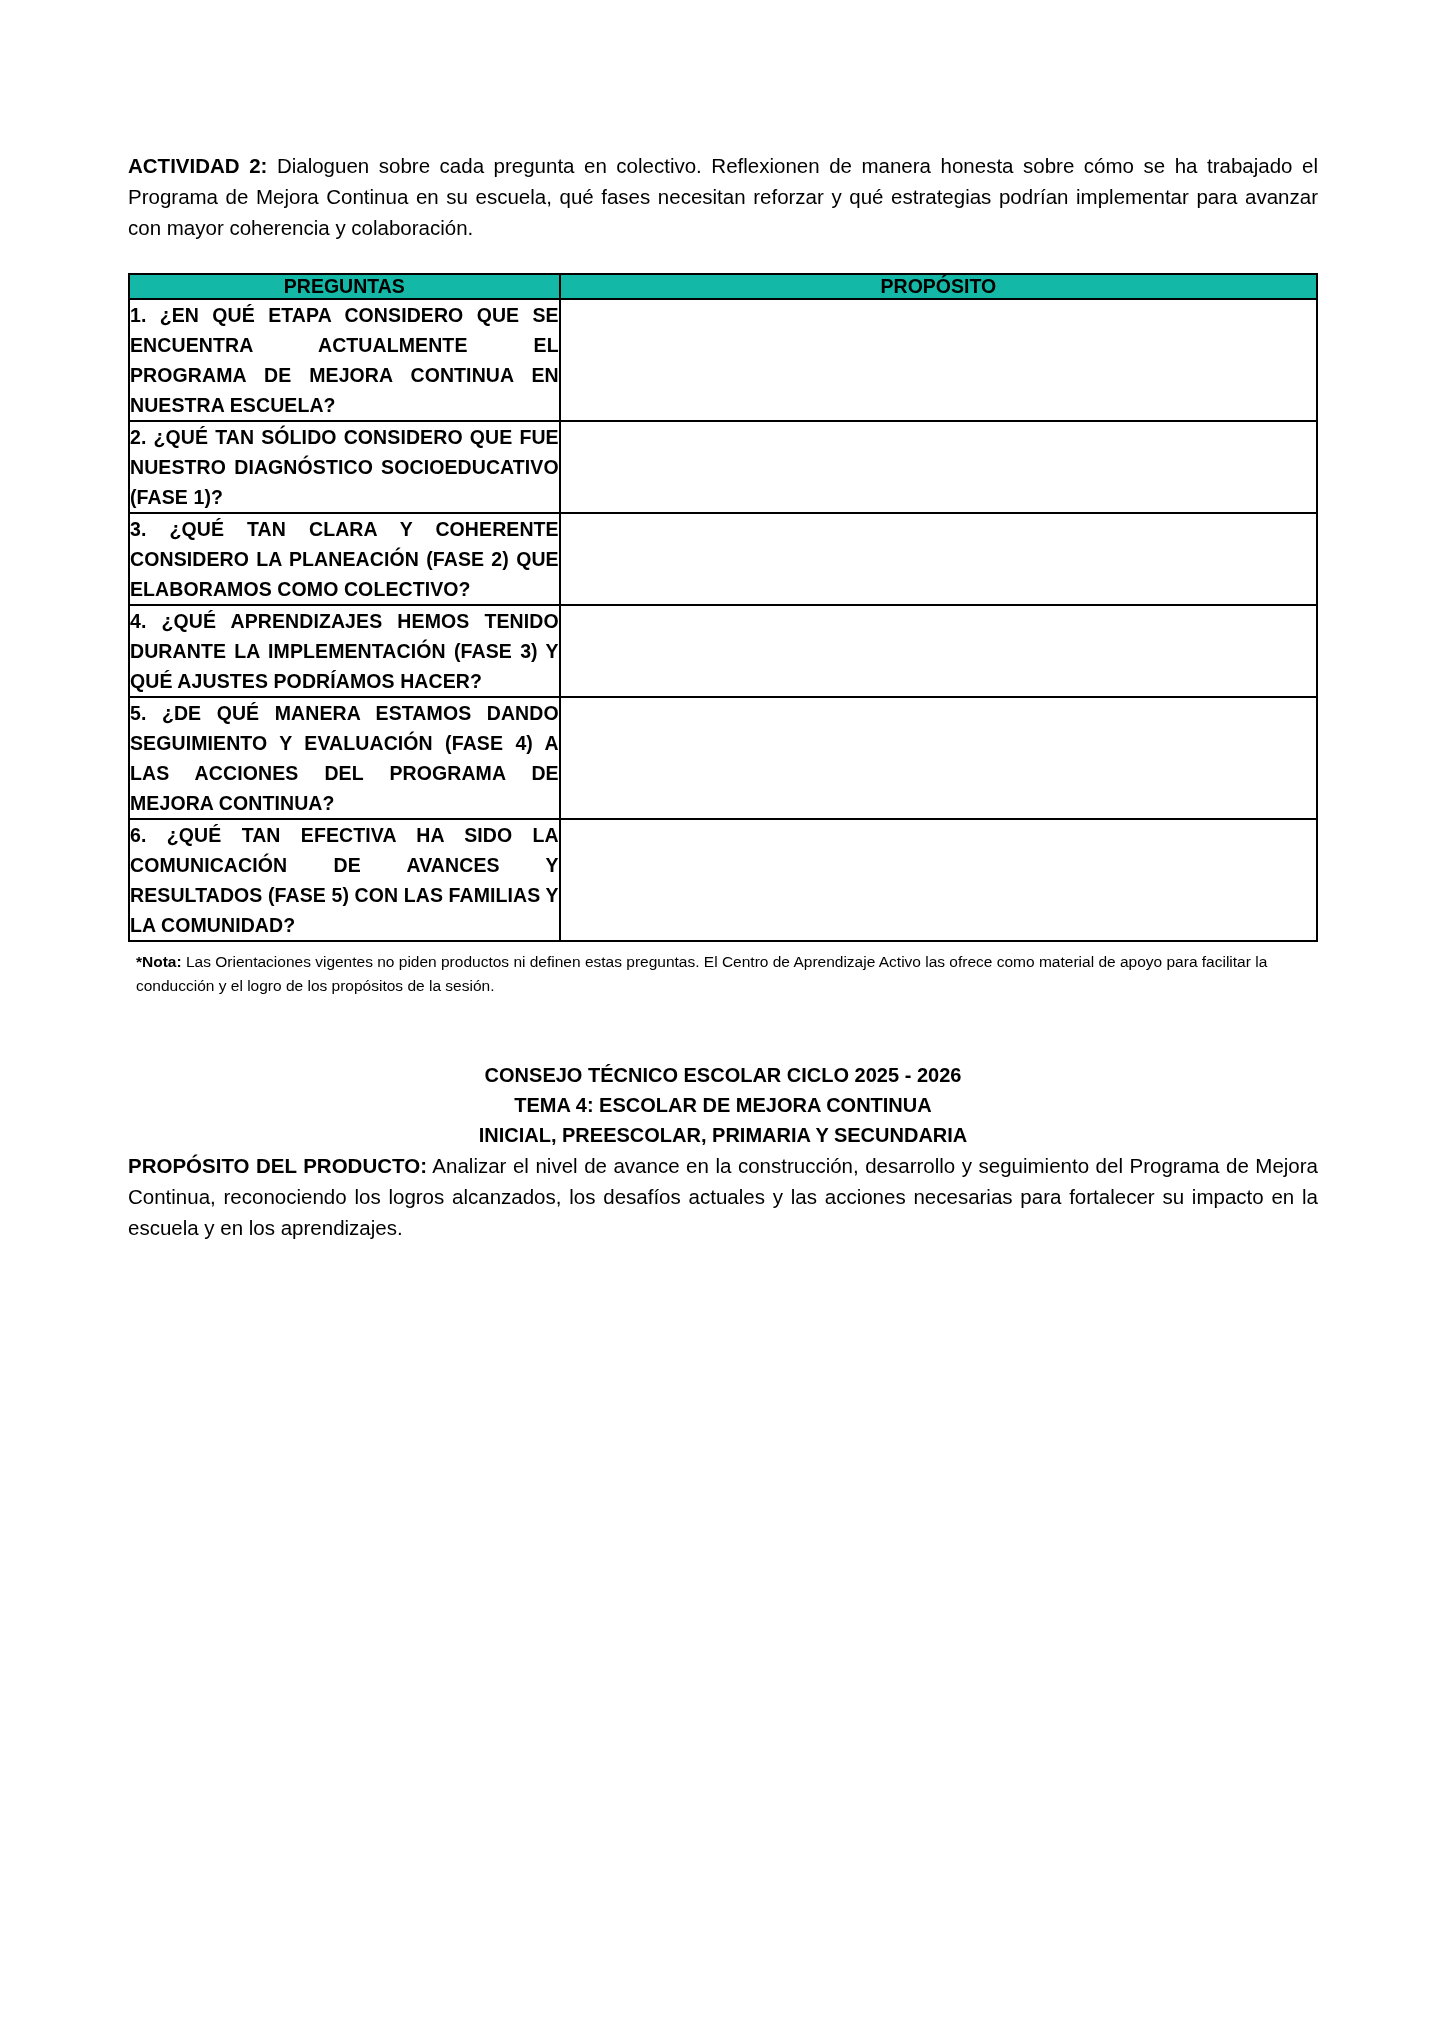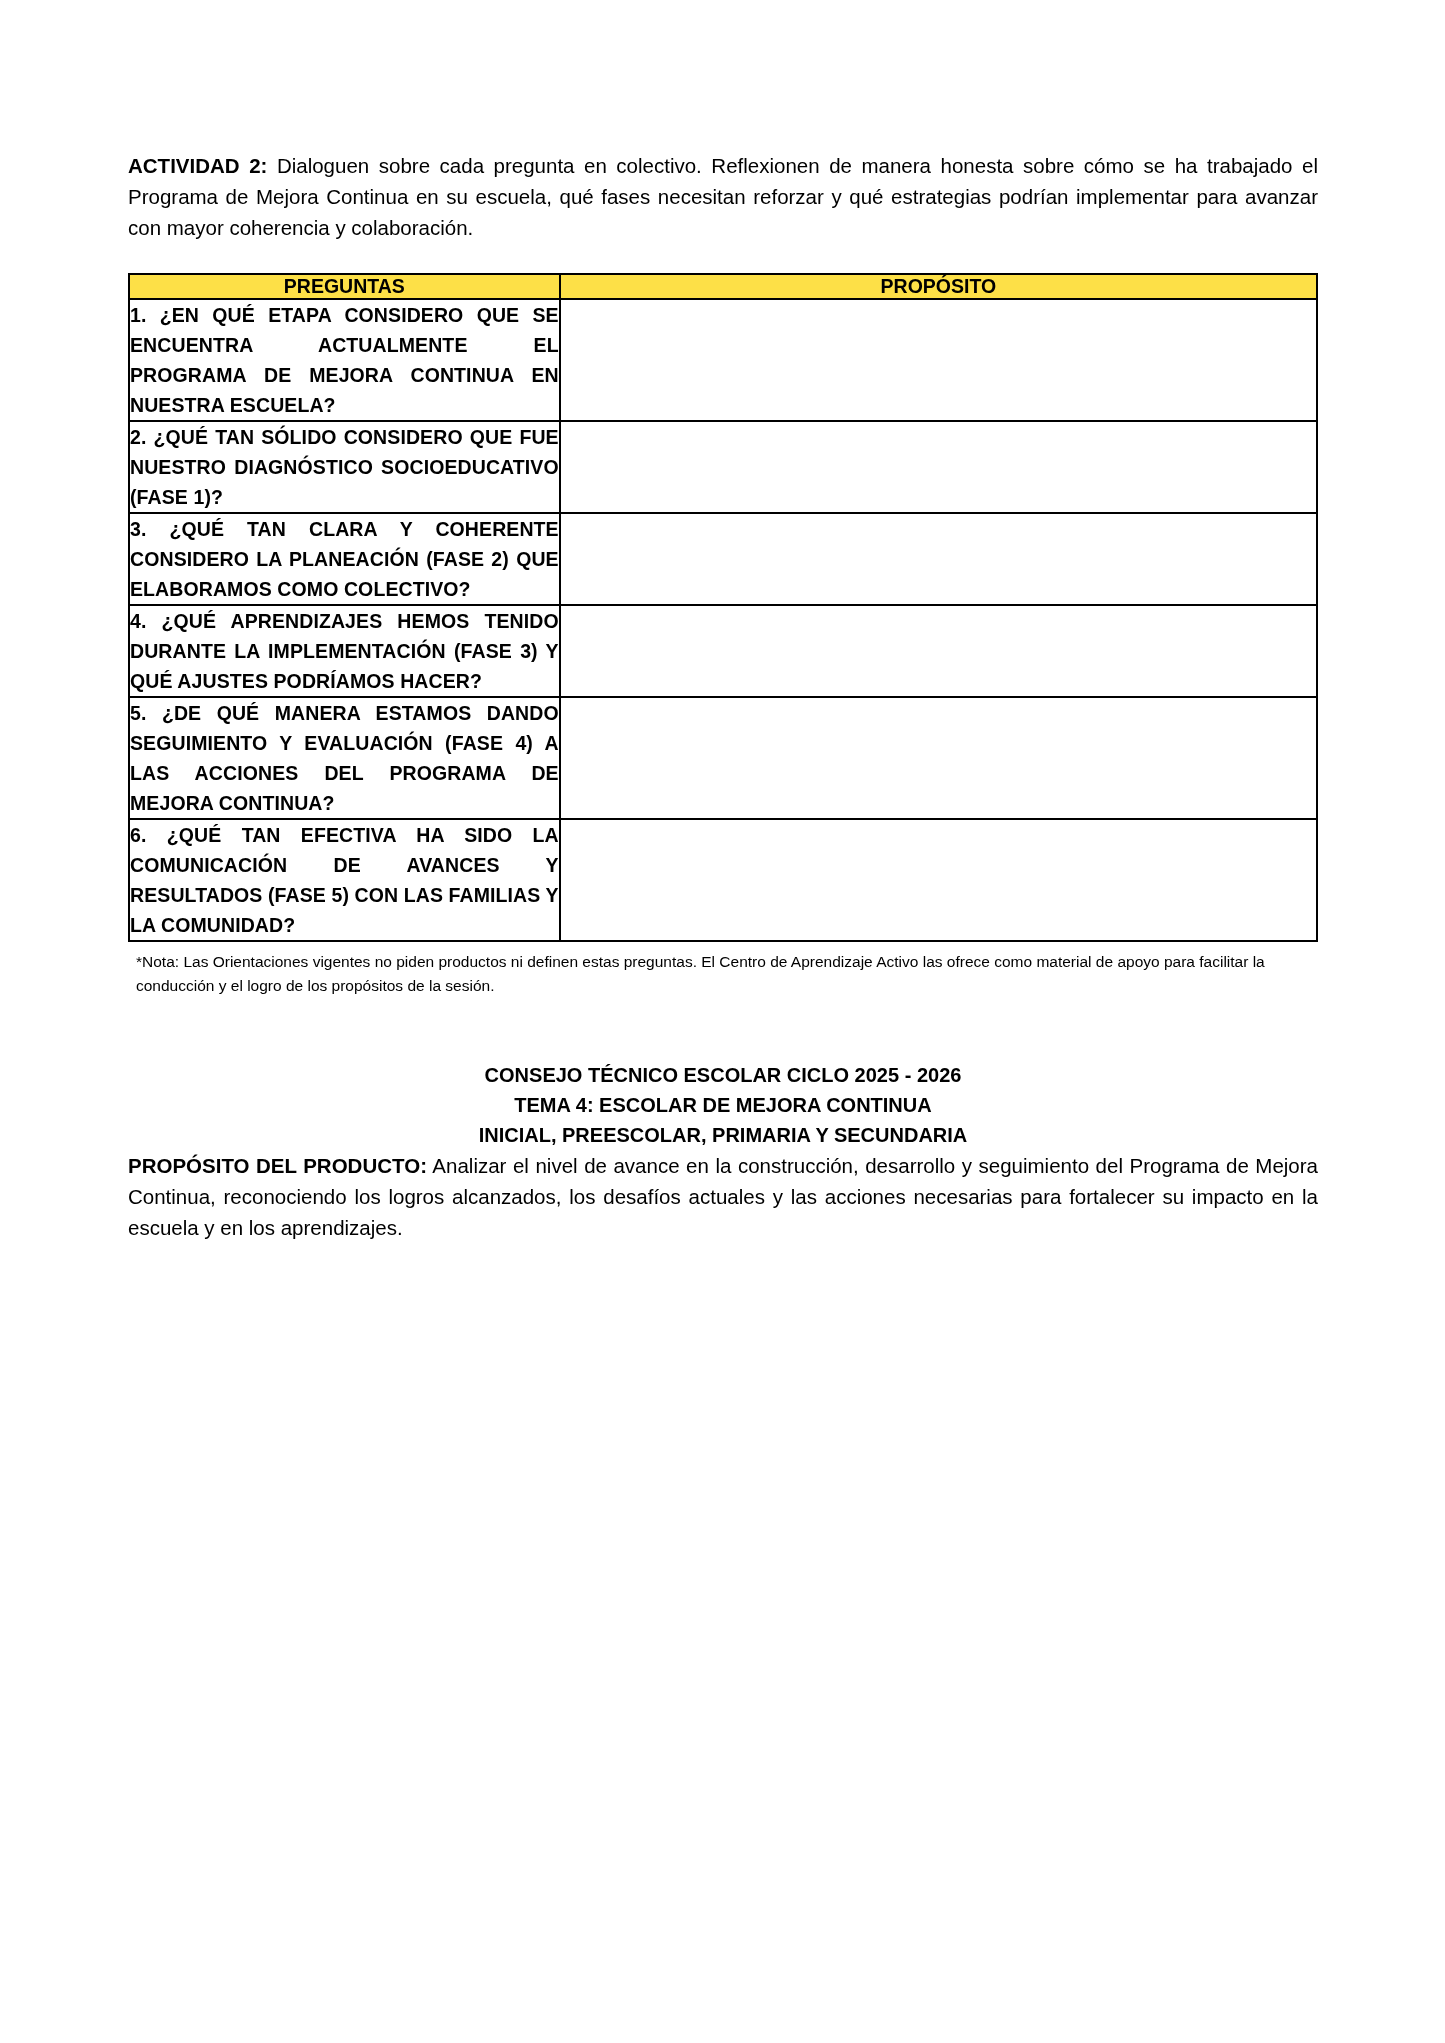--- a/index.html
+++ b/index.html
@@ -48,21 +48,21 @@
     width: 1190px;
     table-layout: fixed;
     margin: 0;
   }
   table.qtable td, table.qtable th {
     border: 2px solid #000000;
     vertical-align: top;
     padding: 0;
   }
   .hdr-cell {
-    background: #fde047;
+    background: #14b8a6;
     text-align: center;
     font-weight: bold;
     font-size: 19.5px;
     padding: 14px 6px 15px 6px;
     vertical-align: middle;
   }
   .col-q { width: 430px; }
   .col-r { width: 756px; }
 
   .q-cell {
@@ -87,21 +87,21 @@
   }
 
   
   .note {
     font-size: 15.5px;
     line-height: 24px;
     margin: 8px 0 0 8px;
     width: 1175px;
     text-align: left;
   }
-  .note b { font-weight: normal; }
+  .note b { font-weight: bold; }
 
   
   .centered-heads {
     margin-top: 62px;
     text-align: center;
     font-weight: bold;
     font-size: 20px;
     line-height: 30px;
   }
 

